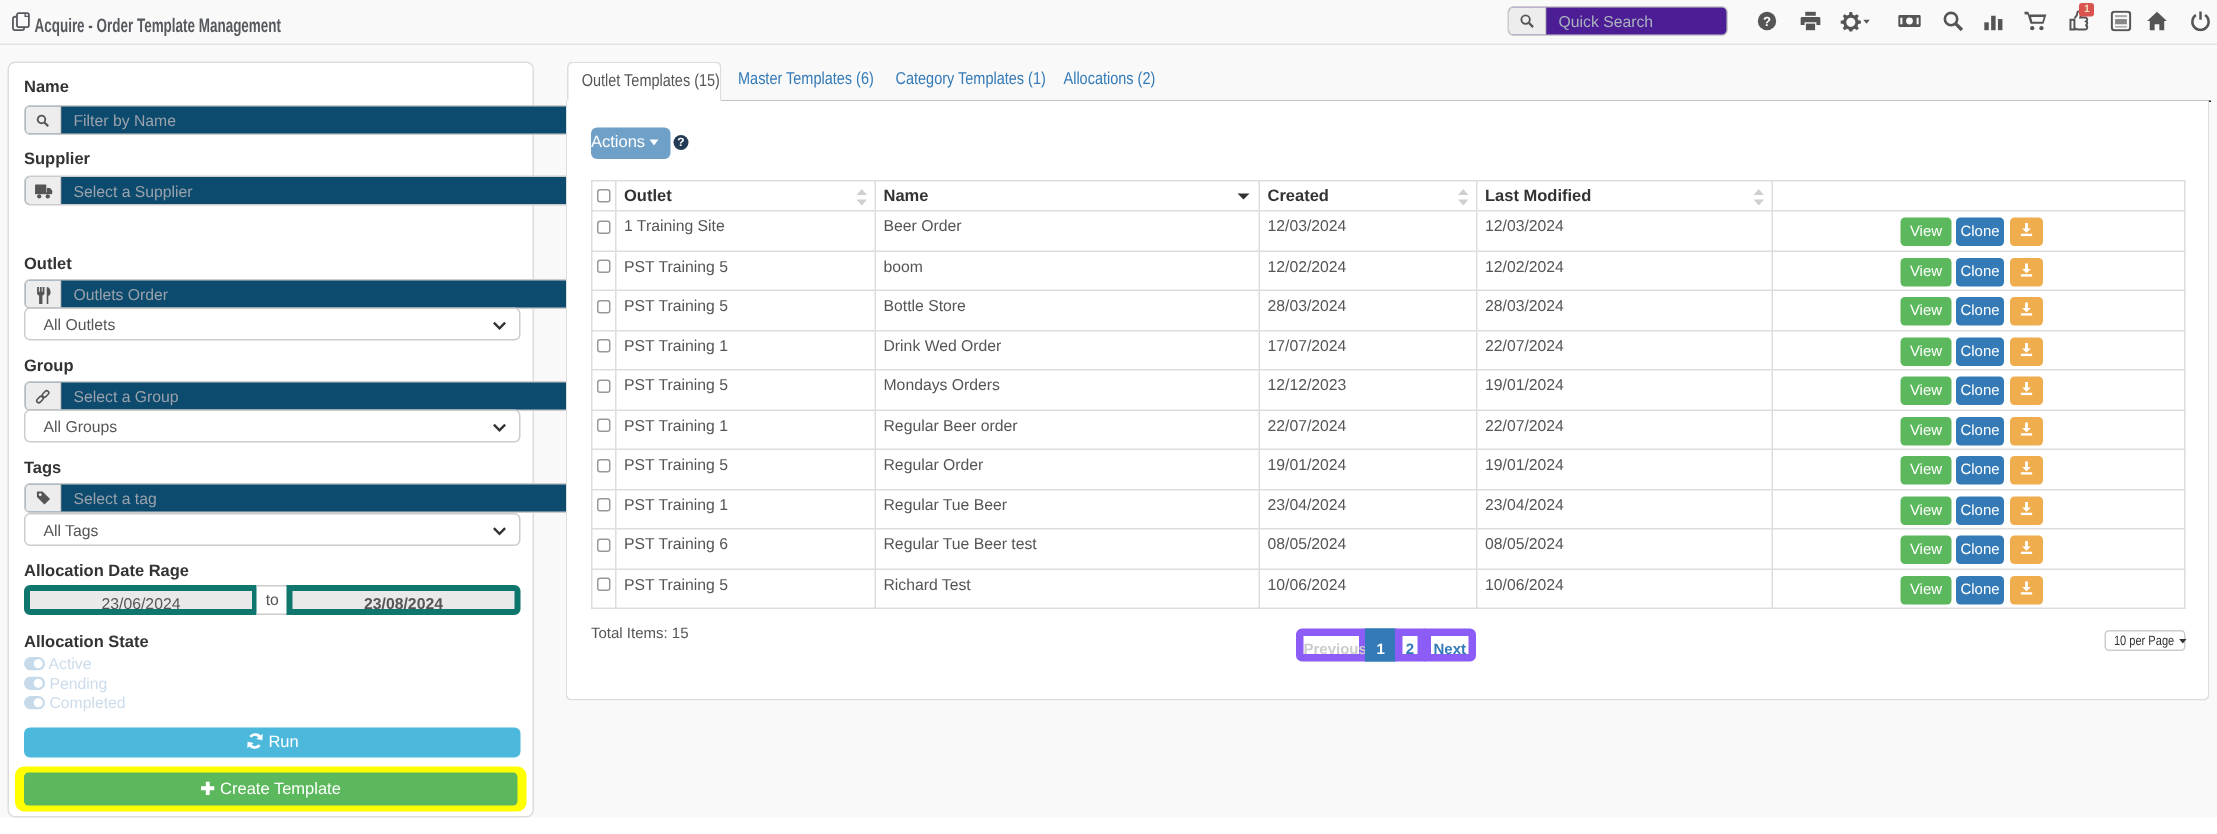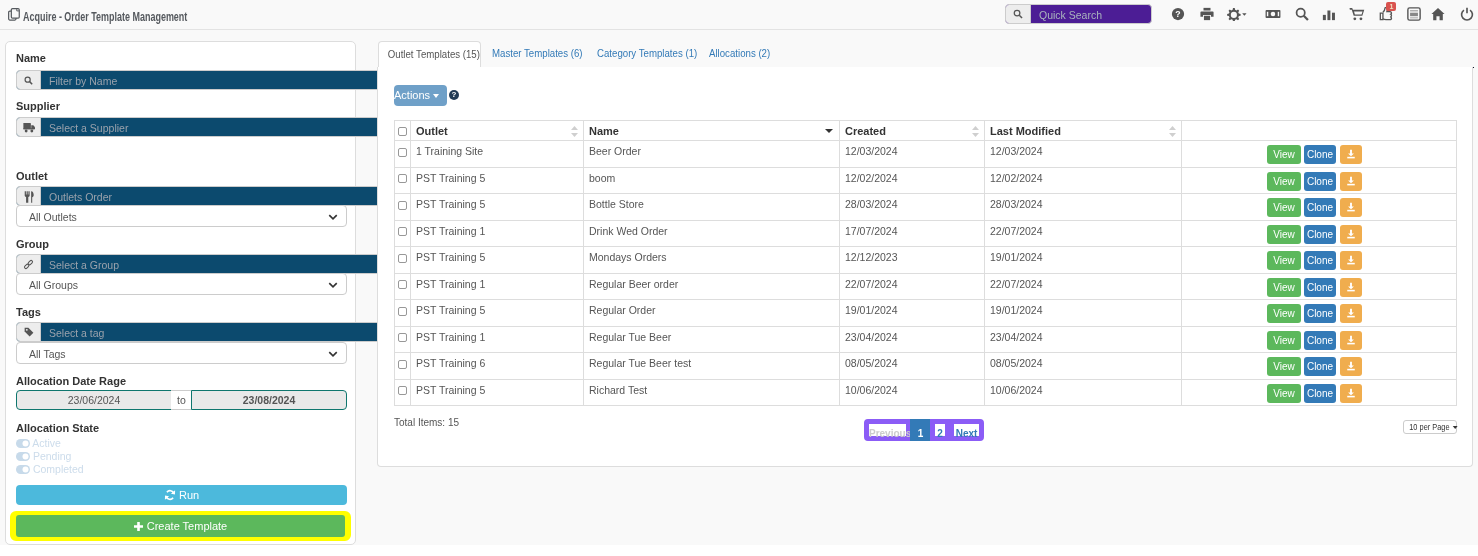--- a/index.html
+++ b/index.html
@@ -19,21 +19,21 @@
 
 #lpanel { position:absolute; left:5px; top:41px; width:351px; height:504px; background:#fff; border:1px solid #ddd; border-radius:5px; }
 .flabel { position:absolute; left:10px; font-size:11px; font-weight:bold; color:#333; line-height:11px; }
 .igroup { position:absolute; left:10px; width:395px; height:20px; border:1px solid #ccc; border-radius:4px; background:#0c4a6e; }
 .igroup .addon { position:absolute; left:0; top:0; width:24px; height:18px; background:#ededed; border-right:1px solid #ccc; border-radius:3px 0 0 3px; }
 .igroup .ph { position:absolute; left:32px; top:4px; color:#9aa2ac; font-size:10.5px; }
 .fselect { position:absolute; left:10px; width:331px; height:22px; border:1px solid #ccc; border-radius:4px; background:#fff; }
 .fselect .txt { position:absolute; left:12px; top:5px; color:#555; font-size:10.5px; }
 .fselect .chev { position:absolute; right:8px; top:6px; }
 .drange { position:absolute; left:10px; top:348px; width:331px; height:20px; }
-.dinput { position:absolute; top:0; height:20px; border:1px solid #0f766e; background:#e9e9e9; color:#555; font-size:10.5px; text-align:center; line-height:18px; }
+.dinput { position:absolute; top:0; height:20px; border:4px solid #0f766e; background:#e9e9e9; color:#555; font-size:10.5px; text-align:center; line-height:18px; }
 .dto { position:absolute; left:155px; top:0; width:21px; height:20px; border-top:1px solid #ccc; border-bottom:1px solid #ccc; background:#fff; text-align:center; line-height:18px; color:#555; font-size:10.5px; }
 .togrow { position:absolute; left:10px; height:13px; color:#ccdceb; font-size:10.5px; line-height:10px; }
 #runbtn { position:absolute; left:10px; top:443px; width:331px; height:20px; background:#4cb9dc; border-radius:4px; color:#fff; font-size:11px; text-align:center; line-height:20px; }
 #ywrap { position:absolute; left:4px; top:469px; width:341px; height:30px; border:4px solid #ffff00; border-radius:6px; background:#ffff00; }
 #createbtn { position:absolute; left:2px; top:0px; width:329px; height:22px; background:#5cb85c; border-radius:3px; color:#fff; font-size:11px; text-align:center; line-height:22px; }
 
 
 #tabnav { position:absolute; left:378px; top:41px; width:1096px; height:27px; border-bottom:1px solid #0f172a;padding-left:44px; }
 #tab-active { position:absolute; left:0px; top:0px; height:27px; width:103px; text-align:center; background:#fff; border:1px solid #ddd; border-bottom:1px solid #fff; border-radius:4px 4px 0 0; color:#555; font-size:11.5px; line-height:25px; }
 #tab-active span { display:inline-block; transform:scaleX(0.84); white-space:nowrap; }

